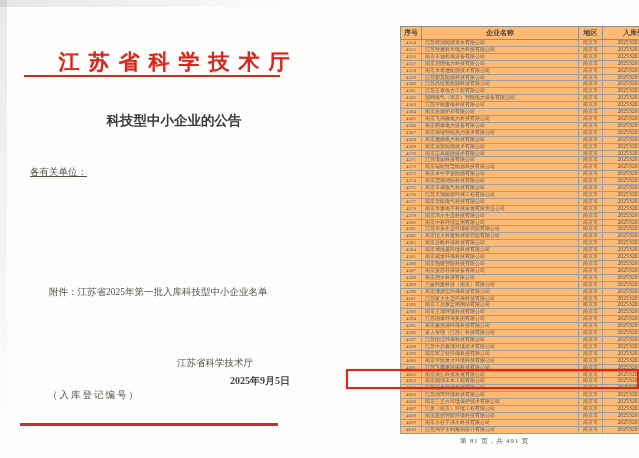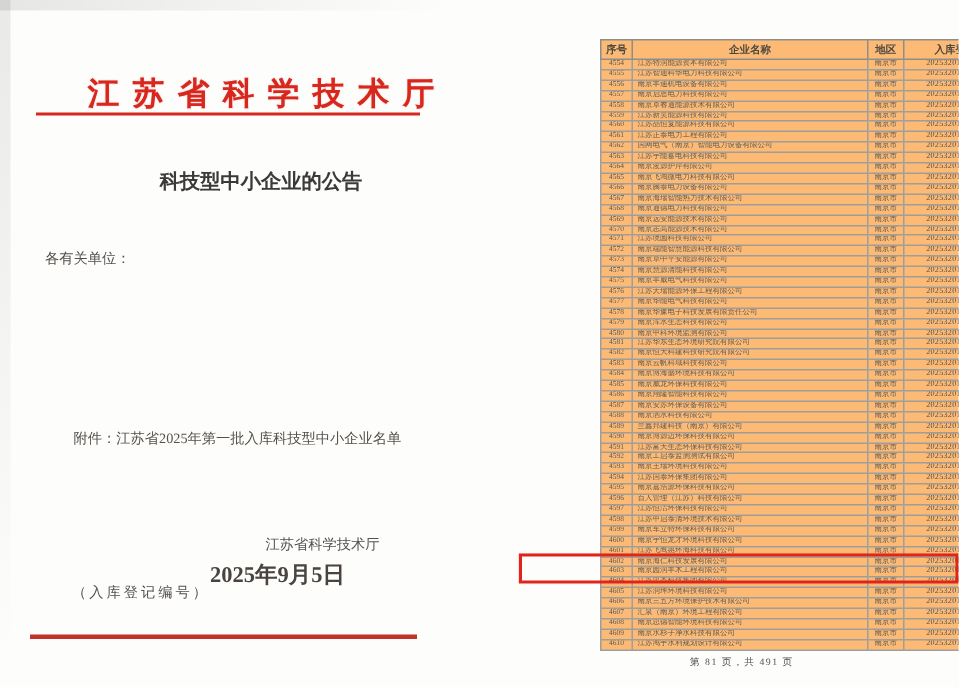--- a/index.html
+++ b/index.html
@@ -15,26 +15,26 @@
 
   
   .doc{position:absolute;left:10px;top:8px;width:328px;height:442px;}
   .agency{position:absolute;top:40px;left:0;width:100%;text-align:center;
     font-size:21px;font-weight:bold;color:#d8271d;letter-spacing:9px;padding-left:9px;box-sizing:border-box;
     text-shadow:0 0 1px rgba(216,39,29,.35);}
   .red-rule{position:absolute;top:67px;left:14px;width:256px;height:2px;background:#d8271d;}
   .doc-number{position:absolute;top:80px;right:56px;font-size:9.5px;color:#9a564b;letter-spacing:1px;}
   .doc-title{position:absolute;top:104px;left:0;width:100%;text-align:center;
     font-size:13.5px;font-weight:bold;color:#3b3a38;line-height:18px;}
-  .salutation{position:absolute;top:158px;left:20px;font-size:9.5px;color:#55504b;}
+  .salutation{position:absolute;top:158px;left:20px;font-size:9.5px;color:#55504b;text-decoration:underline;}
   .doc-body{position:absolute;top:174px;left:20px;width:264px;font-size:9.5px;color:#55504b;
     line-height:15.5px;text-align:justify;text-indent:2em;}
   .attachment{position:absolute;top:278px;left:20px;width:264px;font-size:9.5px;color:#55504b;text-indent:2em;}
   .signature{position:absolute;top:349px;left:130px;width:150px;text-align:center;font-size:9.5px;color:#55504b;}
-  .sign-date{position:absolute;top:366px;left:130px;width:150px;text-align:left;font-size:15px;color:#494440;font-weight:bold;}
+  .sign-date{position:absolute;top:366px;left:130px;width:150px;text-align:right;font-size:10px;color:#494440;font-weight:bold;}
   .disclosure{position:absolute;top:381px;left:38px;font-size:9.5px;color:#55504b;letter-spacing:2px;}
   .bottom-rule{position:absolute;top:415px;left:10px;width:258px;height:3px;background:#c23227;}
 
   
   table.company-table{position:absolute;left:352px;top:26px;width:285px;
     border-collapse:collapse;table-layout:fixed;background:#fdba74;margin-left:48px;}
   .company-table th{
     border:1px solid #8f8d8a;height:12px;font-size:7px;font-weight:bold;color:#4c4843;
     padding:0;line-height:12px;white-space:nowrap;overflow:hidden;}
   .company-table td{

